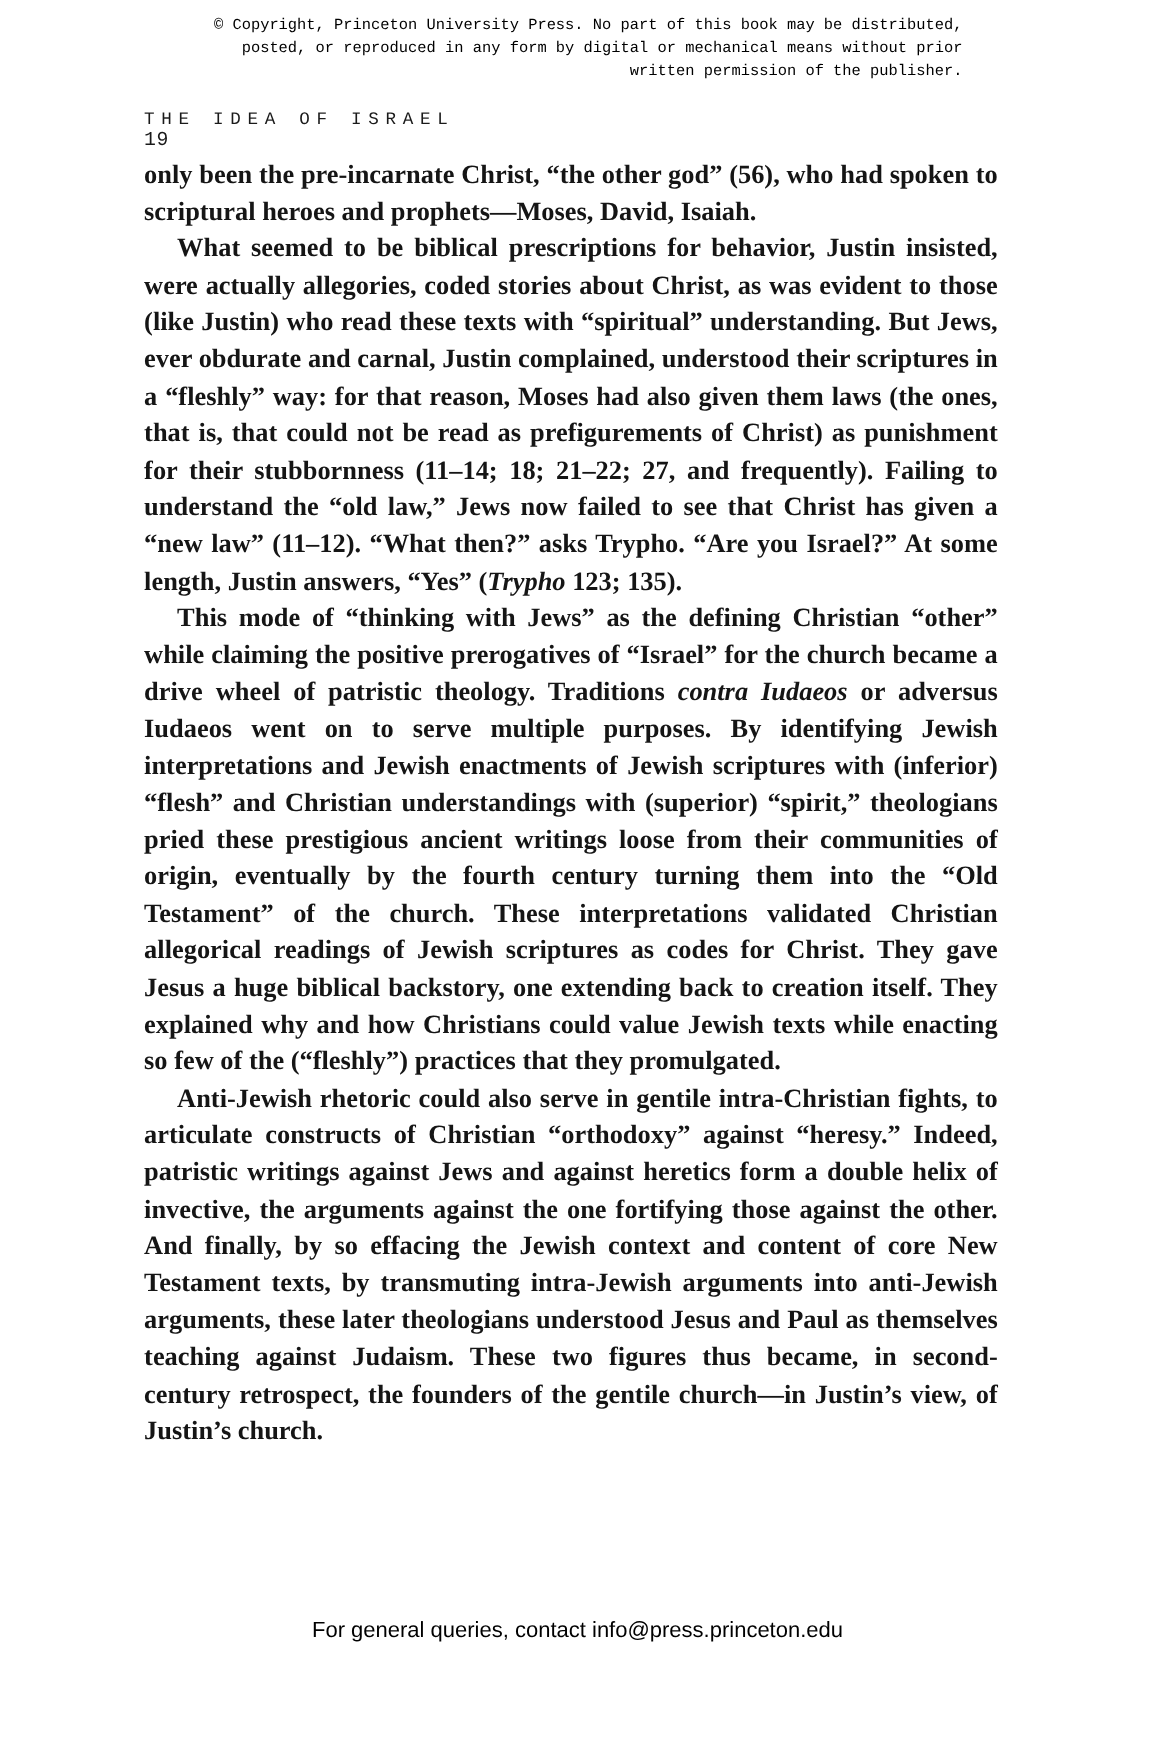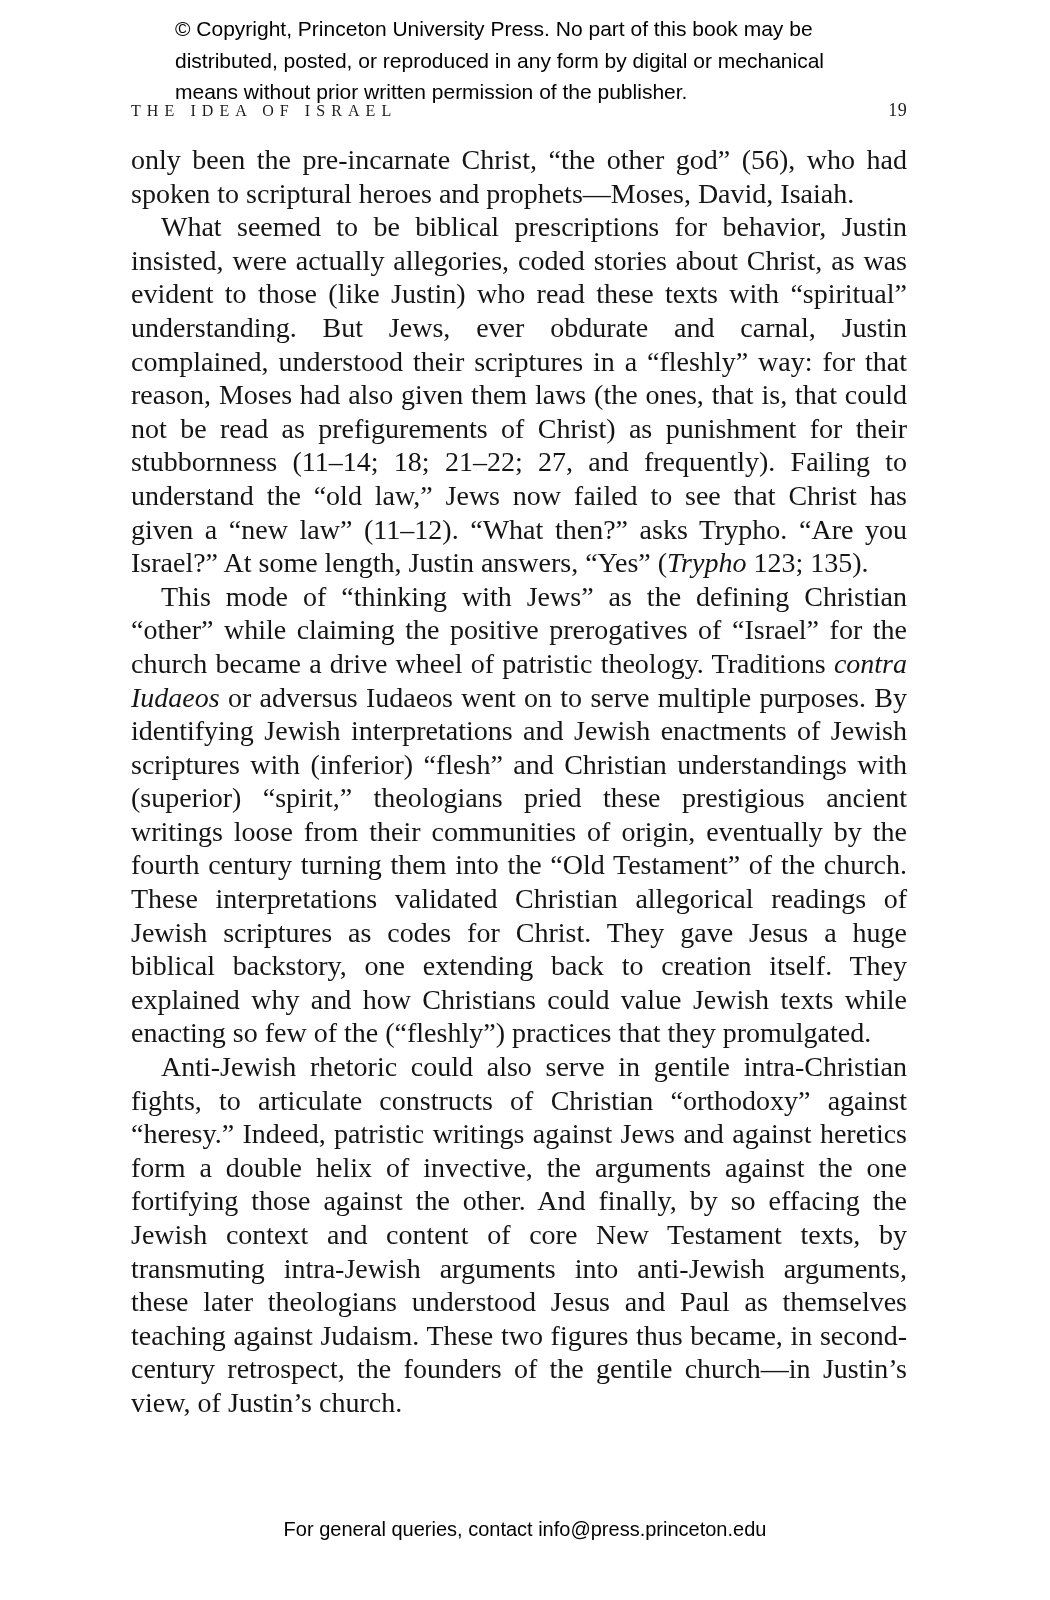--- a/index.html
+++ b/index.html
@@ -13,70 +13,72 @@
     height: 1600px;
     background: #ffffff;
     overflow: hidden;
     color: #111111;
   }
   .copyright {
     position: absolute;
     top: 13px;
     left: 175px;
     width: 700px;
-    font-family: Liberation Sans, sans-serif;
-    font-size: 21px;
+    font-family: Liberation Mono, monospace;
+    font-size: 14px;
     line-height: 1.5;
     color: #000000;
-    text-align: left;
+    text-align: right;
   }
   .running-header {
     position: absolute;
     top: 100px;
     left: 131px;
     width: 776px;
     display: flex;
     justify-content: space-between;
     align-items: baseline;
-    font-family: Liberation Serif, serif;
+    font-family: Liberation Mono, monospace;
     color: #1a1a1a;
+    flex-direction: column;
   }
   .running-title {
     font-size: 16px;
     letter-spacing: 0.38em;
     font-weight: 400;
   }
   .page-number {
     font-size: 18px;
     letter-spacing: 0.02em;
   }
   .body-text {
     position: absolute;
     top: 143px;
     left: 131px;
     width: 776px;
     font-family: "Liberation Serif", serif;
-    font-size: 28px;
+    font-size: 24px;
     line-height: 33.6px;
     text-align: justify;
     color: #151515;
+    font-weight: bold;
   }
   .body-text p {
     margin: 0;
     padding: 0;
   }
   .body-text p.indent {
     text-indent: 30px;
   }
   .body-text em {
     font-style: italic;
   }
   .page-footer {
     position: absolute;
-    top: 1518px;
+    top: 1471px;
     left: 0;
     width: 1050px;
     text-align: center;
     font-family: "Liberation Sans", sans-serif;
     font-size: 20px;
     color: #000000;
   }
 </style>
 </head>
 <body>

